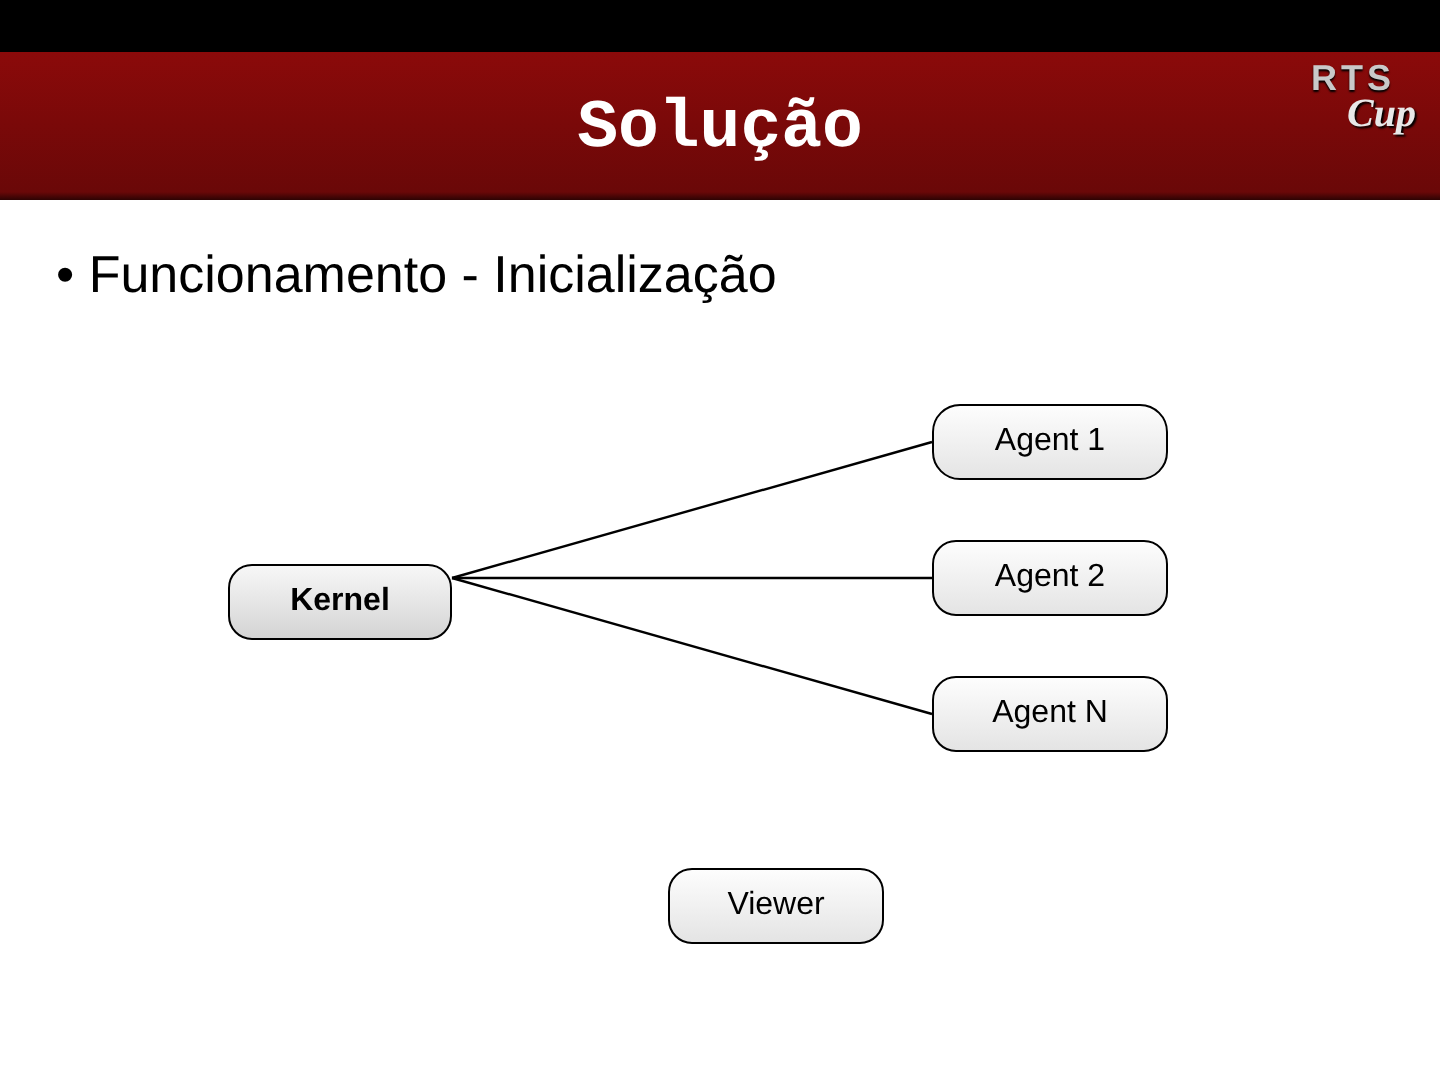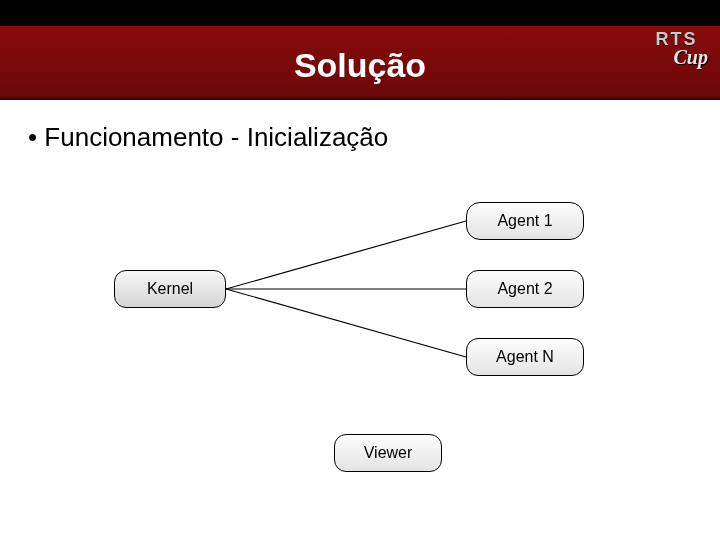--- a/index.html
+++ b/index.html
@@ -1,26 +1,26 @@
 <!DOCTYPE html>
 <html><head>
 <meta charset="utf-8">
 <style>
   * { margin: 0; padding: 0; box-sizing: border-box; }
   body { width: 720px; height: 540px; background: #fff; font-family: Verdana, Arial, sans-serif; position: relative; overflow: hidden; }
   .header { width: 100%; height: 100px; background: linear-gradient(to bottom, #000 0%, #000 26%, #8b0a0a 26%, #6a0808 96%, #2d0303 100%); position: relative; }
-  .title { position: absolute; left: 50%; top: 46px; transform: translateX(-50%); color: #fff; font-size: 34px; font-weight: bold; font-family: Liberation Sans, sans-serif; }
+  .title { position: absolute; left: 50%; top: 46px; transform: translateX(-50%); color: #fff; font-size: 34px; font-weight: bold; font-family: Liberation Mono, monospace; }
   .logo { position: absolute; right: 12px; top: 30px; color: #ddd; }
   .logo-rts { font-family: Arial, sans-serif; font-size: 18px; font-weight: bold; letter-spacing: 2px; color: #c9c9c9; text-shadow: 0 1px 1px #000; display:block; line-height:1; }
   .logo-cup { font-family: "Comic Sans MS", cursive; font-size: 20px; font-style: italic; font-weight: bold; color: #e8e8e8; text-shadow: 1px 1px 1px #000; display:block; line-height:0.9; margin-left:18px; }
   .content { padding: 22px 28px; position: relative; height: 440px; }
   .bullet-line { font-size: 26px; font-family: Verdana, sans-serif; color: #000; margin-bottom: 8px; }
   .desc { position: absolute; left: 62px; top: 78px; width: 300px; font-size: 14.5px; line-height: 1.35; font-family: Arial, sans-serif; color:#000; }
   .node { position: absolute; border: 1.5px solid #000; border-radius: 12px; font-size: 16px; font-family: Arial, sans-serif; text-align: center; display: flex; align-items: center; justify-content: center; }
-  .kernel { left: 114px; top: 170px; width: 112px; height: 38px; background: linear-gradient(to bottom, #f7f7f7 0%, #d4d4d4 100%); font-weight: normal; text-align: center; }
+  .kernel { left: 114px; top: 182px; width: 112px; height: 38px; background: linear-gradient(to bottom, #f7f7f7 0%, #d4d4d4 100%); font-weight: bold; text-align: center; }
   .agent { left: 466px; width: 118px; height: 38px; background: linear-gradient(to bottom, #fdfdfd 0%, #e4e4e4 100%); }
   .agent1 { top: 102px; border-radius: 14px; }
   .agent2 { top: 170px; }
   .agentn { top: 238px; }
   .viewer { left: 296px; top: 334px; width: 108px; height: 38px; background: linear-gradient(to bottom, #fdfdfd 0%, #e4e4e4 100%); margin-left: 38px; }
   svg.lines { position: absolute; left: 0; top: 0; width: 720px; height: 440px; pointer-events: none; }
 </style>
 </head>
 <body>
 

